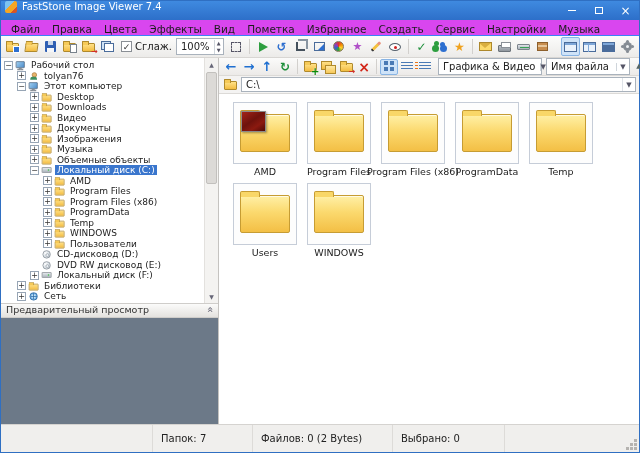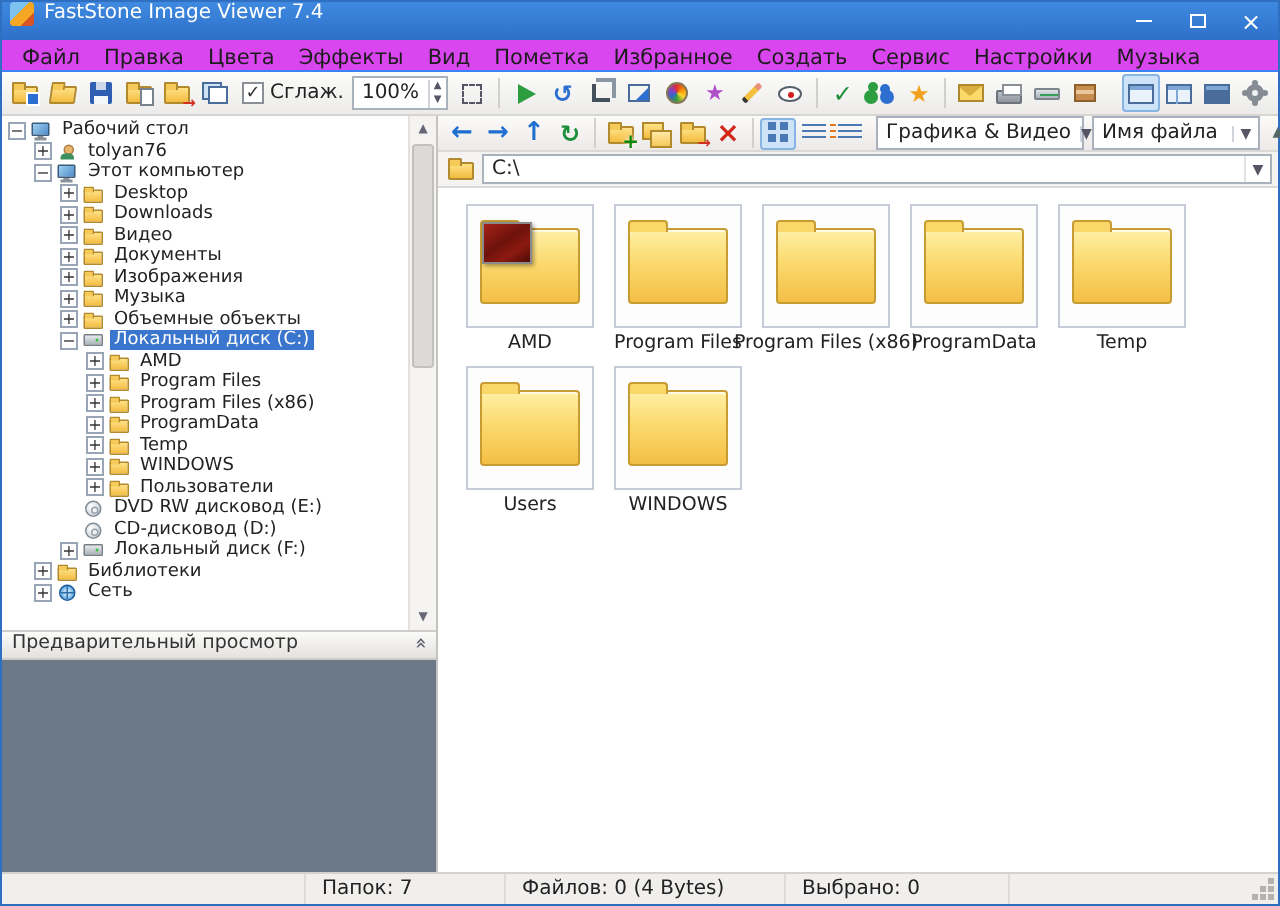--- a/index.html
+++ b/index.html
@@ -135,21 +135,21 @@
   .addr-input .caret{margin-left:auto;width:13px;font-size:7px;color:#556;text-align:center;border-left:1px solid #dfe3e8;align-self:stretch;display:flex;align-items:center;justify-content:center}
   .content{flex:1;background:#fff;padding:8px 10px;display:flex;flex-wrap:wrap;align-content:flex-start;column-gap:2px;row-gap:6px;overflow:hidden}
   .thumb{width:72px;display:flex;flex-direction:column;align-items:center}
   .thumb-box{width:64px;height:62px;border:1px solid #c6cdd8;background:#fdfdfd;display:flex;align-items:center;justify-content:center;position:relative}
   .bigfolder{width:50px;height:38px;background:linear-gradient(180deg,#fff0a6 0%,#fbd96e 45%,#f3bf45 100%);border:1px solid #c69c33;border-radius:2px;position:relative;box-shadow:inset 0 1px 0 rgba(255,255,255,.7)}
   .bigfolder::before{content:"";position:absolute;top:-5px;left:-1px;width:18px;height:5px;background:#f9d768;border:1px solid #c69c33;border-bottom:none;border-radius:2px 2px 0 0}
   .red-thumb{position:absolute;left:7px;top:8px;width:25px;height:21px;border:1px solid #8a8a8a;background:linear-gradient(145deg,#a42318 0%,#6e120c 45%,#8c1a10 70%,#4e0a07 100%);box-shadow:1px 1px 2px rgba(0,0,0,.35)}
   .thumb-label{font-size:9.5px;color:#222;margin-top:2px;white-space:nowrap}
 
   
-  .status{height:16px;flex:none;background:#f0efed;border-top:1px solid #d5d3d0;display:flex;align-items:center;font-size:10px;color:#222}
+  .status{height:28px;flex:none;background:#f0efed;border-top:1px solid #d5d3d0;display:flex;align-items:center;font-size:10px;color:#222}
   .st-cell{height:100%;display:flex;align-items:center;padding:0 8px;border-right:1px solid #dddbd8;white-space:nowrap}
   .c0{width:152px}.c1{width:100px}.c2{width:140px}.c3{width:112px}
   .st-fill{flex:1;height:100%;display:flex;align-items:flex-end;justify-content:flex-end;padding:2px}
   .grip{width:3px;height:3px;background:#b5b3b0;box-shadow:-4px 0 #b5b3b0,0 -4px #b5b3b0,-8px 0 #b5b3b0,0 -8px #b5b3b0,-4px -4px #b5b3b0}
 </style>
 </head>
 <body>
 
 <div class="window">
 
@@ -456,28 +456,28 @@
               <span class="icn">
                 <span class="x-folder"></span>
               </span>
               <span class="lbl">Пользователи</span>
             </div>
             <div class="tree-row" style="padding-left: 29px;">
               <span class="expander none"></span>
               <span class="icn">
                 <span class="x-cd"></span>
               </span>
+              <span class="lbl">CD-дисковод (D:)</span>
+            </div>
+            <div class="tree-row" style="padding-left: 29px;">
+              <span class="expander none"></span>
+              <span class="icn">
+                <span class="x-cd"></span>
+              </span>
               <span class="lbl">DVD RW дисковод (E:)</span>
-            </div>
-            <div class="tree-row" style="padding-left: 29px;">
-              <span class="expander none"></span>
-              <span class="icn">
-                <span class="x-cd"></span>
-              </span>
-              <span class="lbl">CD-дисковод (D:)</span>
             </div>
             <div class="tree-row" style="padding-left: 29px;">
               <span class="expander">+</span>
               <span class="icn">
                 <span class="x-drive"></span>
               </span>
               <span class="lbl">Локальный диск (F:)</span>
             </div>
             <div class="tree-row" style="padding-left: 16px;">
               <span class="expander">+</span>
@@ -628,20 +628,20 @@
             <div class="thumb-label">WINDOWS</div>
           </div>
         </div>
     </div>
 
   </div>
 
   <div class="status">
     <div class="st-cell c0"></div>
     <div class="st-cell c1">Папок: 7</div>
-    <div class="st-cell c2">Файлов: 0 (4 Bytes)</div>
+    <div class="st-cell c2">Файлов: 0 (2 Bytes)</div>
     <div class="st-cell c3">Выбрано: 0</div>
     <div class="st-fill">
       <span class="grip"></span>
     </div>
   </div>
 
 </div>
 
 </body></html>

